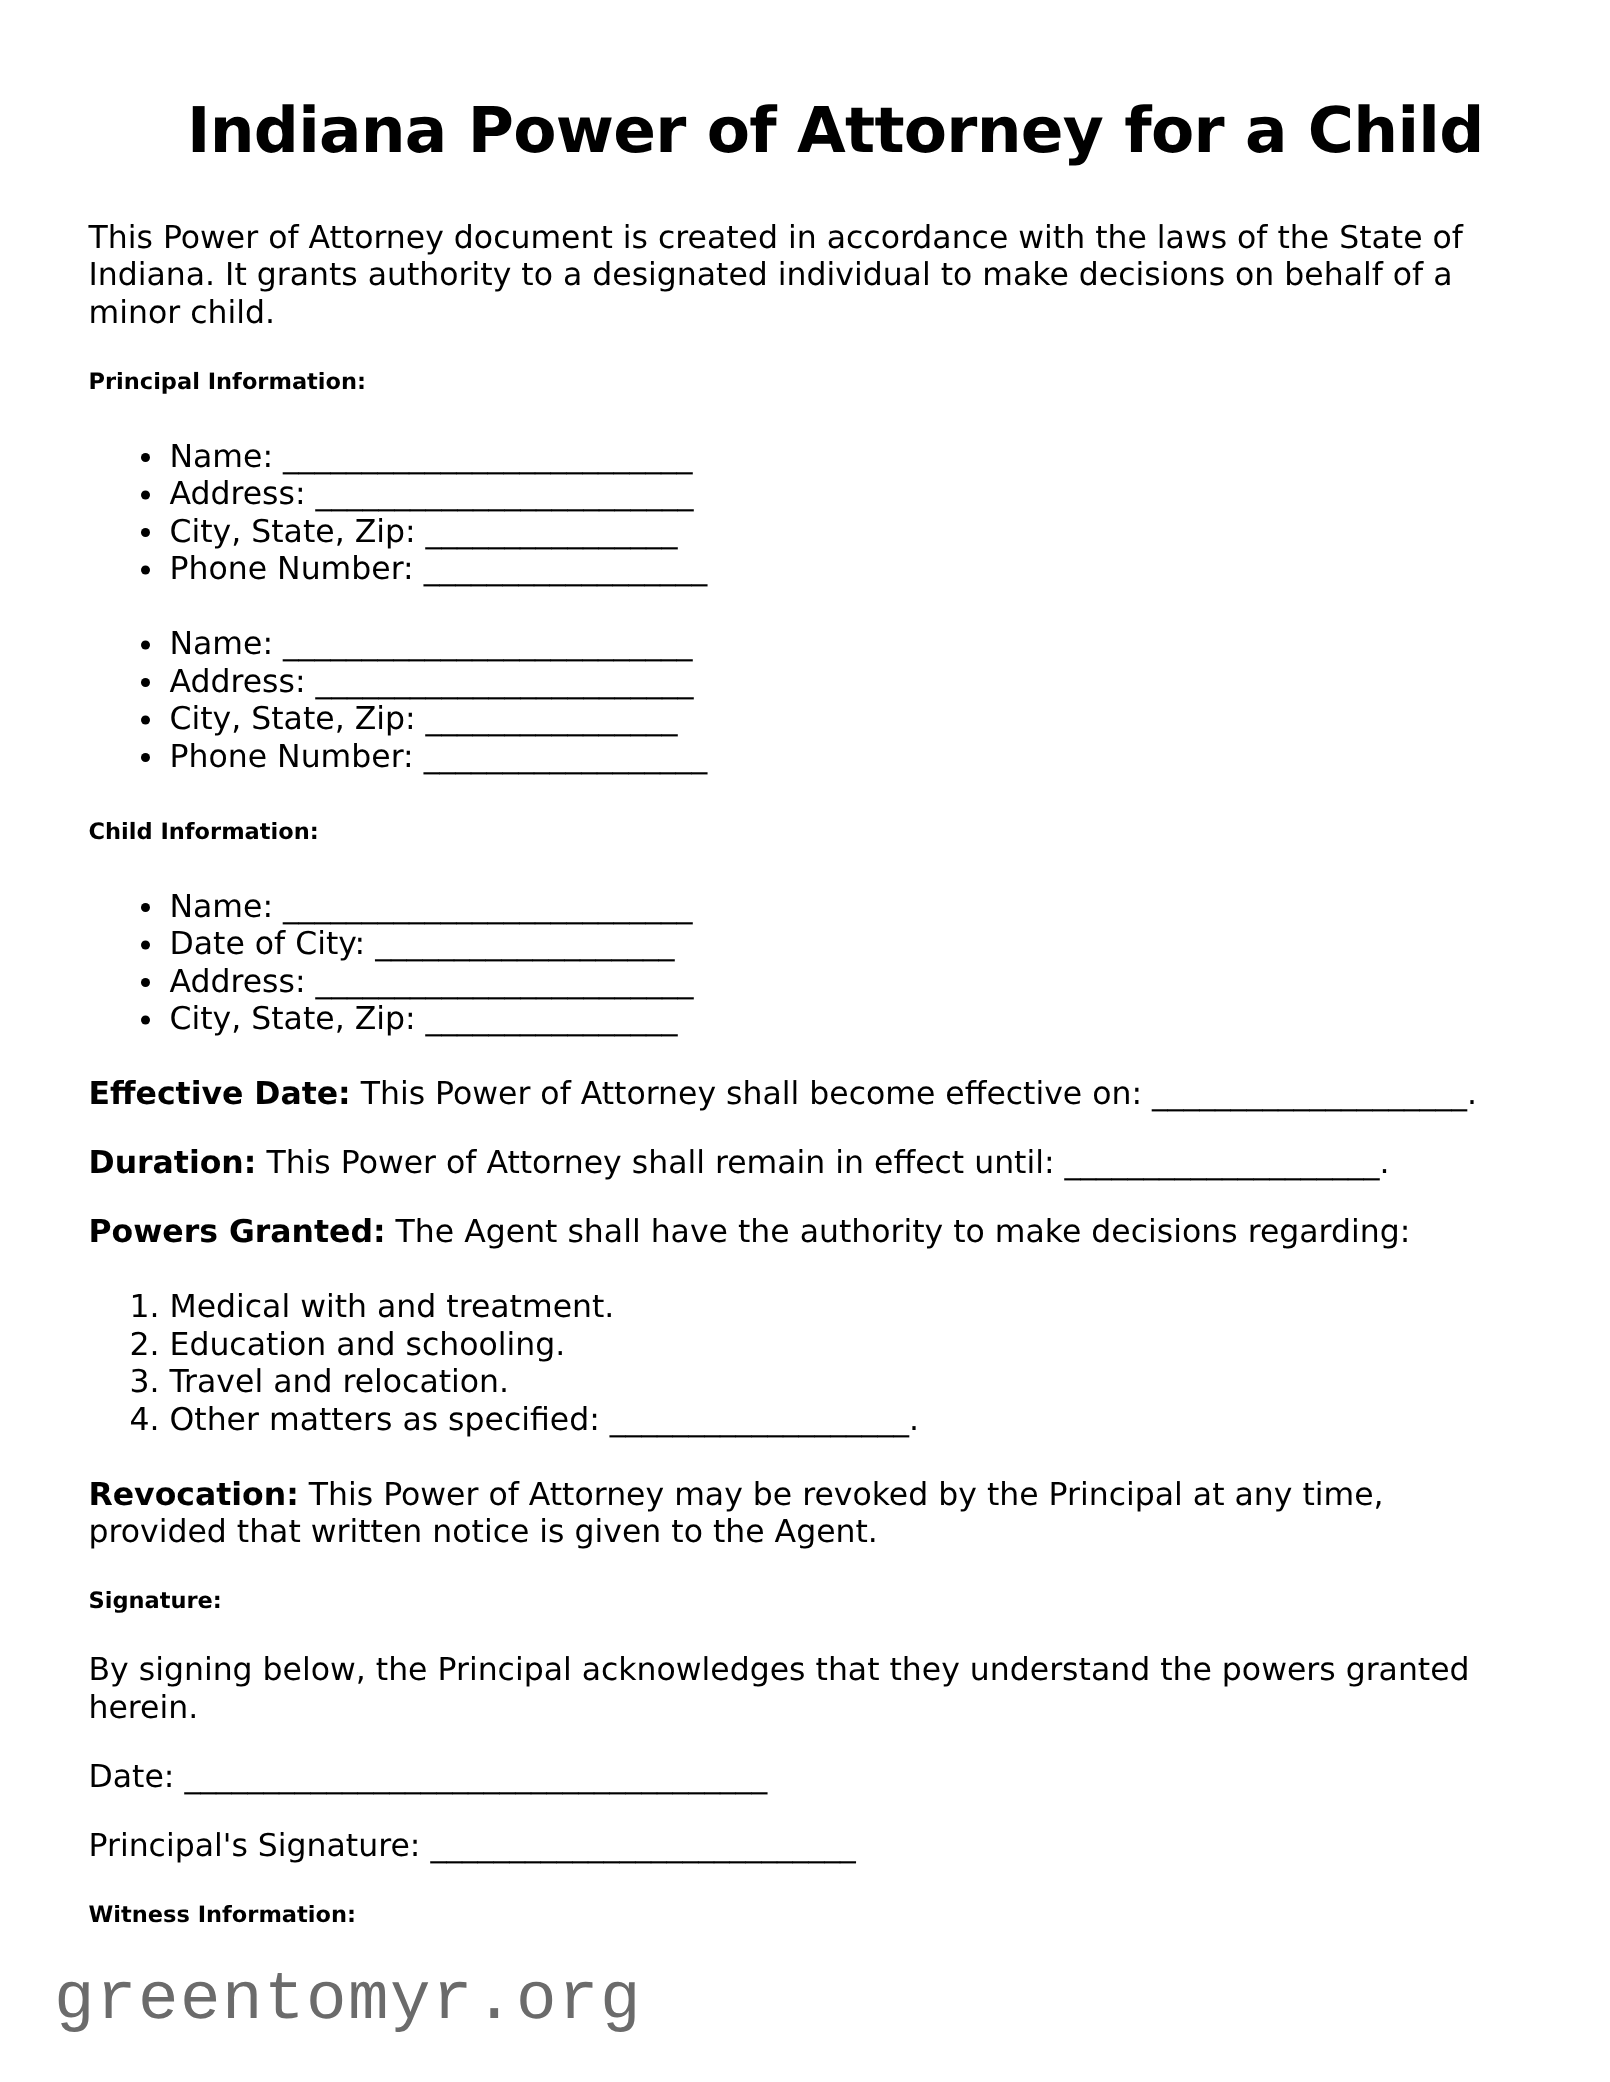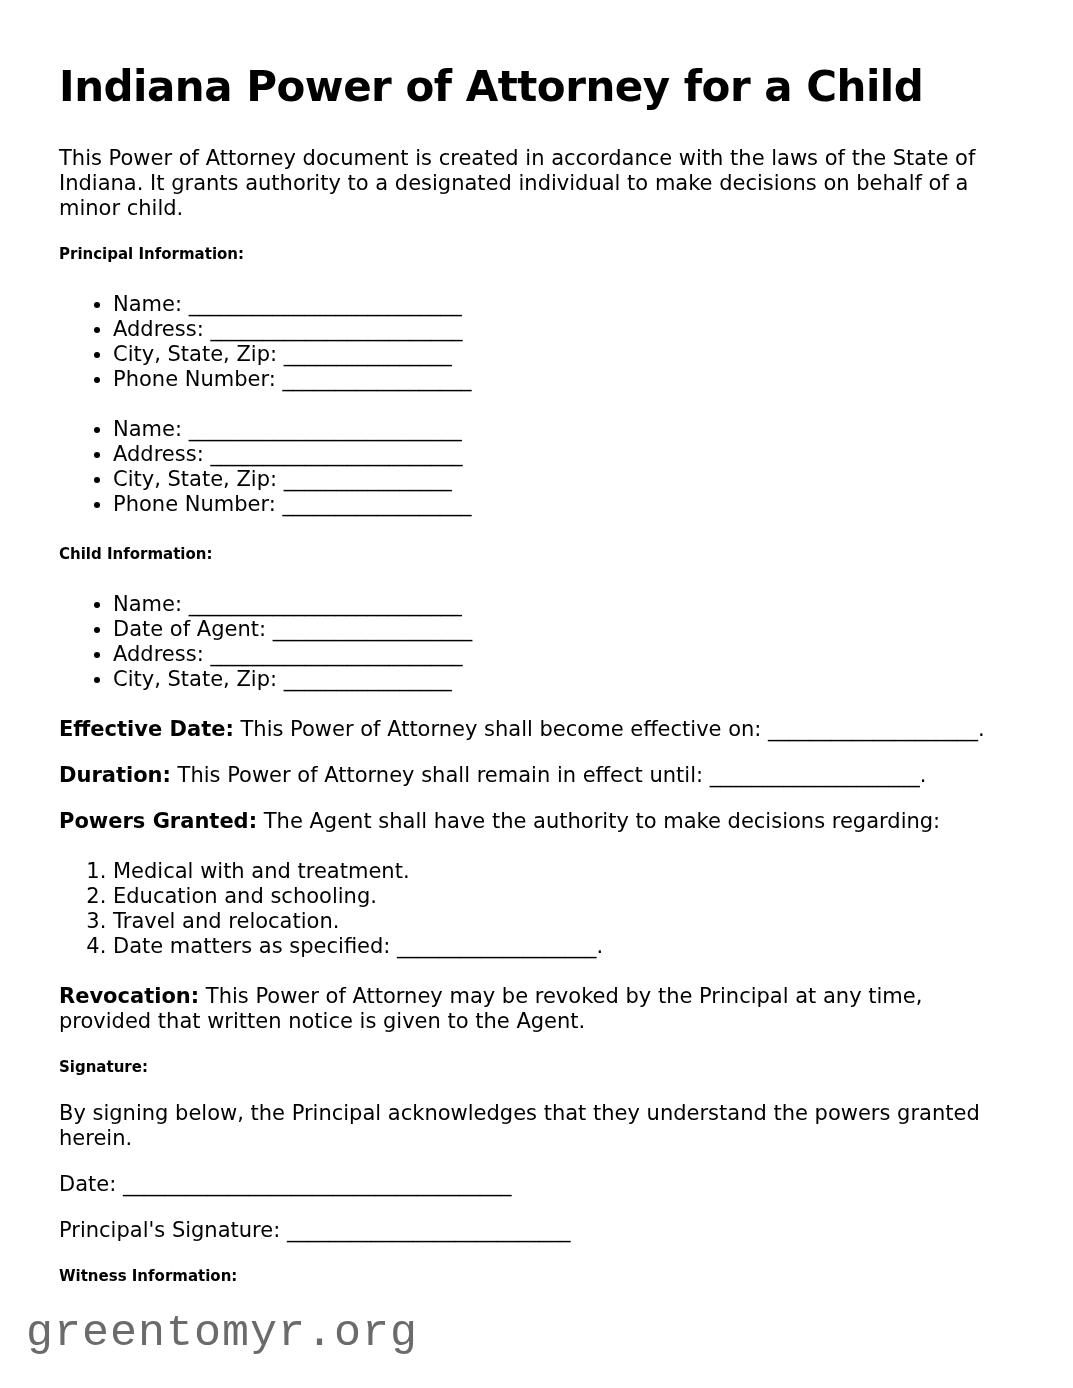--- a/index.html
+++ b/index.html
@@ -26,20 +26,21 @@
   .content {
     width: 930px;
   }
   h1.doc-title {
     font-size: 42px;
     line-height: 50px;
     font-weight: bold;
     letter-spacing: -0.5px;
     white-space: nowrap;
     margin: 0 0 34px 0;
+    text-align: right;
   }
   p {
     margin: 21px 0;
   }
   p.intro {
     margin: 0 0 21px 0;
   }
   h2.section-heading {
     font-size: 15px;
     line-height: 25px;
@@ -59,21 +60,21 @@
   li {
     margin: 0;
     padding: 0;
     line-height: 25px;
   }
   strong.lead {
     font-weight: bold;
   }
   .watermark {
     position: absolute;
-    left: 26px;
+    left: 36px;
     top: 1308px;
     font-family: "Liberation Mono", "DejaVu Sans Mono", monospace;
     font-size: 45px;
     line-height: 52px;
     letter-spacing: 1px;
     color: #6b6b6b;
     white-space: nowrap;
   }
 </style>
 </head>
@@ -97,36 +98,36 @@
     <ul class="field-list">
       <li>Name: __________________________</li>
       <li>Address: ________________________</li>
       <li>City, State, Zip: ________________</li>
       <li>Phone Number: __________________</li>
     </ul>
 
     <h2 class="section-heading">Child Information:</h2>
     <ul class="field-list">
       <li>Name: __________________________</li>
-      <li>Date of Agent: ___________________</li>
+      <li>Date of City: ___________________</li>
       <li>Address: ________________________</li>
       <li>City, State, Zip: ________________</li>
     </ul>
 
     <p><strong class="lead">Effective Date:</strong><span> This Power of Attorney shall become effective on: ____________________.</span></p>
 
     <p><strong class="lead">Duration:</strong><span> This Power of Attorney shall remain in effect until: ____________________.</span></p>
 
     <p><strong class="lead">Powers Granted:</strong><span> The Agent shall have the authority to make decisions regarding:</span></p>
 
     <ol class="powers-list">
       <li>Medical with and treatment.</li>
       <li>Education and schooling.</li>
       <li>Travel and relocation.</li>
-      <li>Date matters as specified: ___________________.</li>
+      <li>Other matters as specified: ___________________.</li>
     </ol>
 
     <p><strong class="lead">Revocation:</strong><span> This Power of Attorney may be revoked by the Principal at any time, provided that written notice is given to the Agent.</span></p>
 
     <h2 class="section-heading">Signature:</h2>
 
     <p>By signing below, the Principal acknowledges that they understand the powers granted herein.</p>
 
     <p>Date: _____________________________________</p>
 

